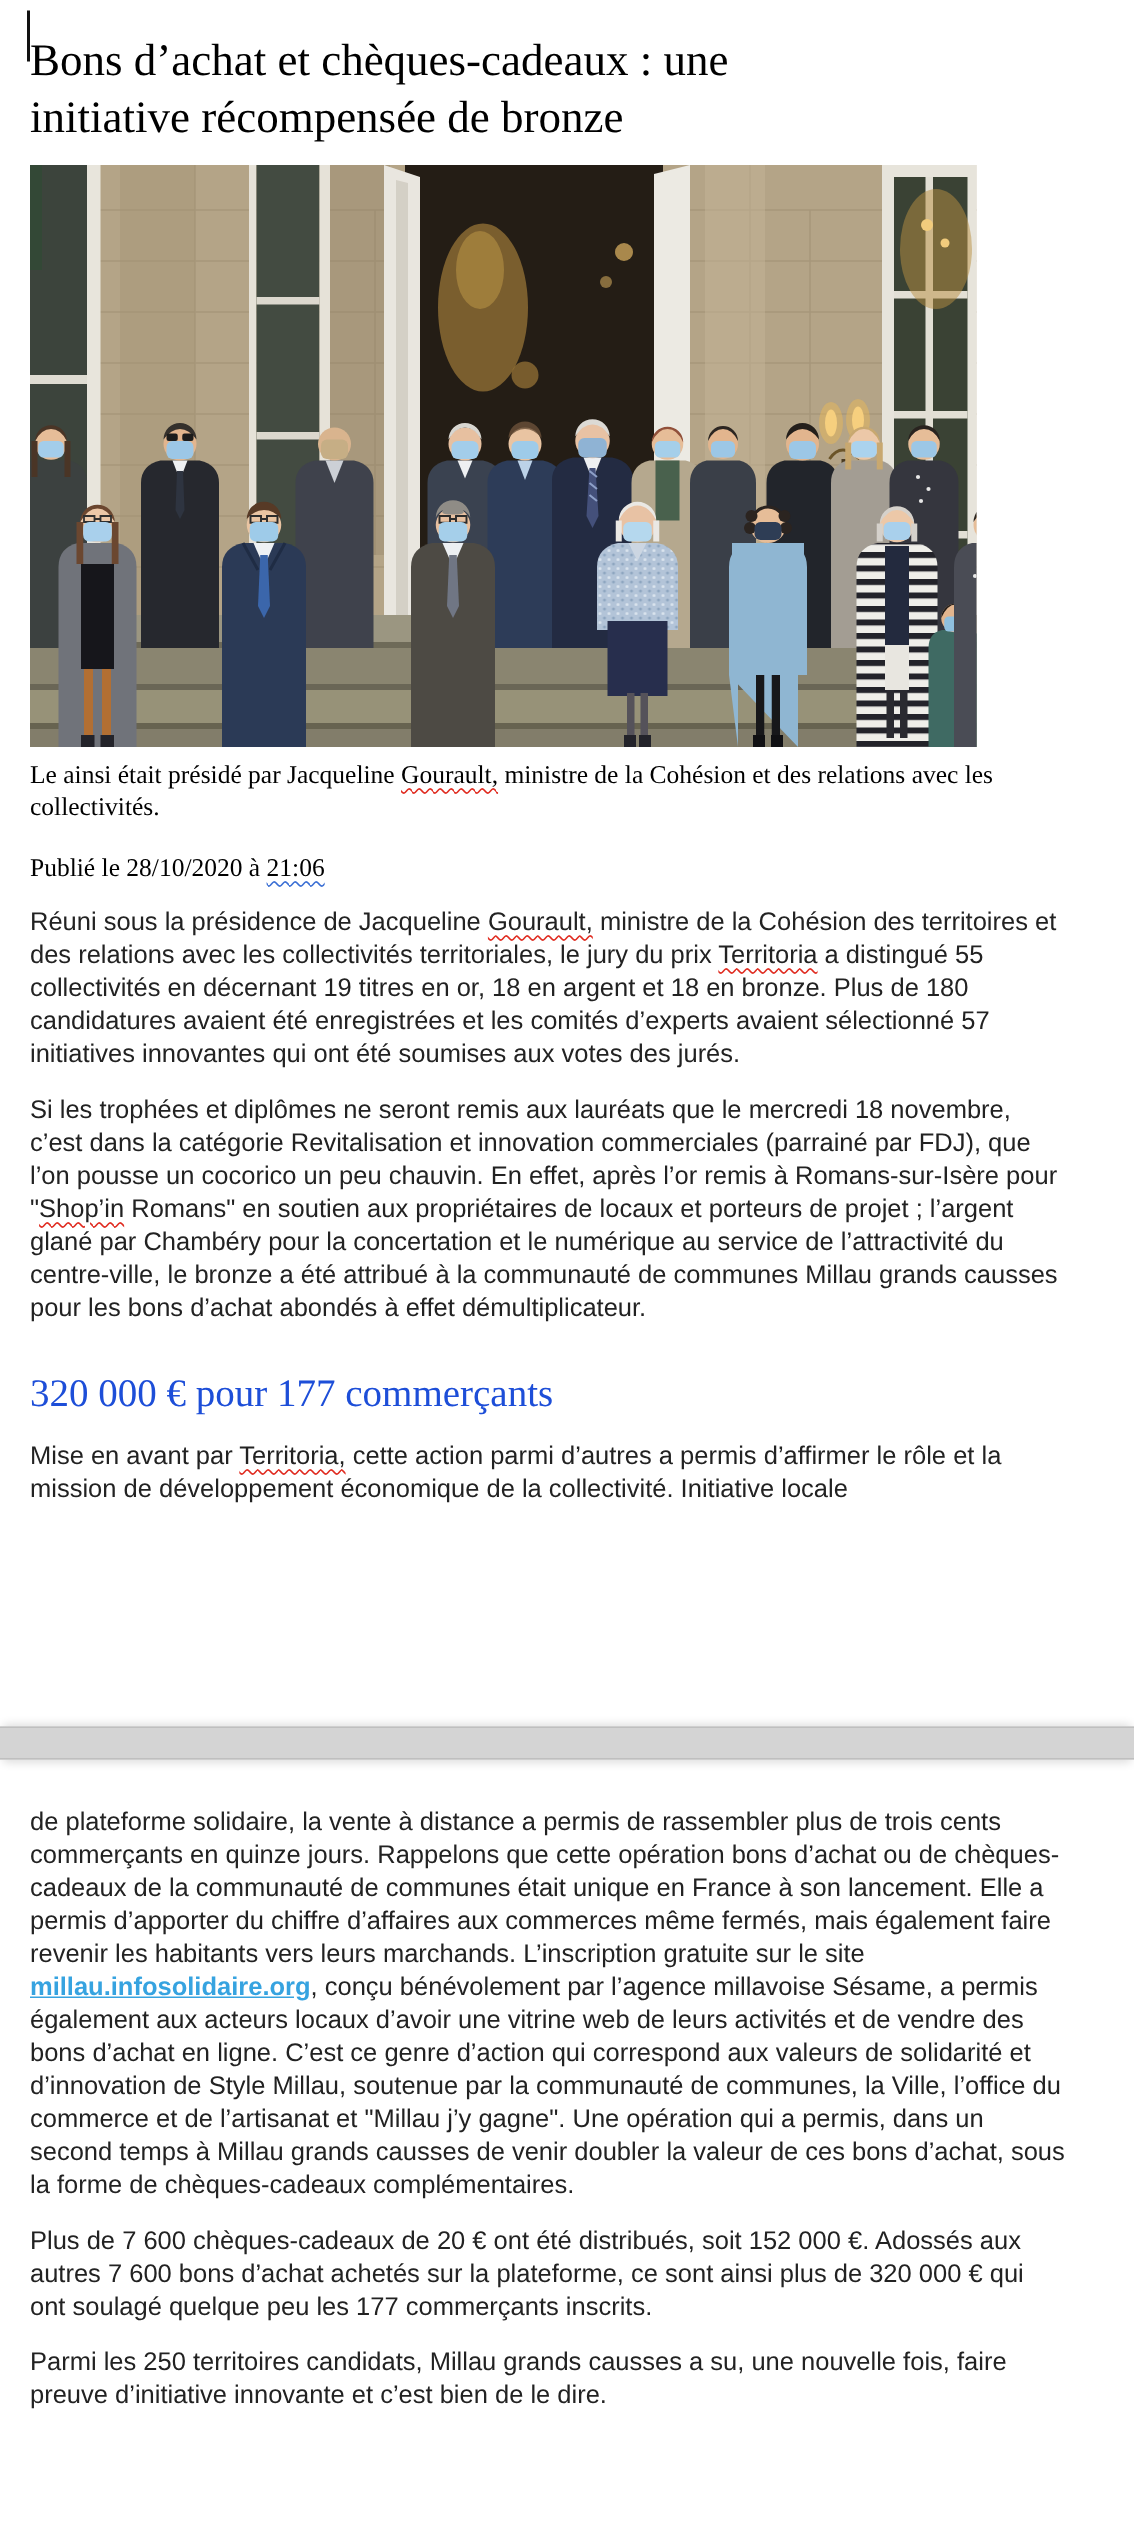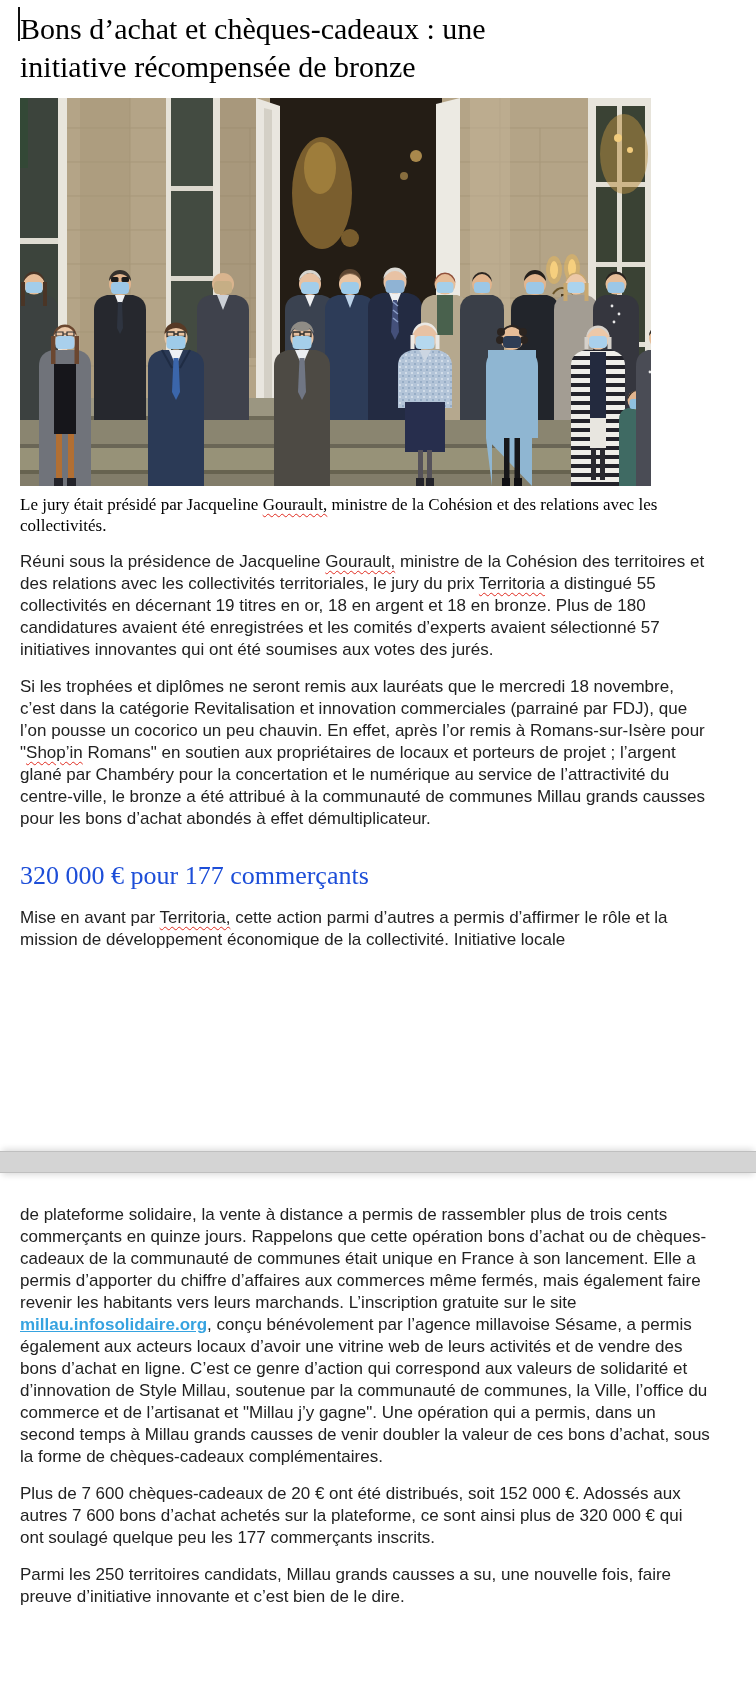--- a/index.html
+++ b/index.html
@@ -6,21 +6,21 @@
   body{width:756px;height:1696px;position:relative;overflow:hidden;
        font-family:"Liberation Sans",sans-serif;color:#1c1c1c;
        -webkit-font-smoothing:antialiased;}
   .section{position:absolute;left:0;width:756px;box-sizing:border-box;padding:0 21px 0 20px;}
   .section-a{top:0;}
   .section-b{top:1204px;}
 
   .caret{position:absolute;left:18px;top:7px;width:2px;height:34px;background:#111;}
 
   h1.title{font-family:"Liberation Serif",serif;font-weight:400;color:#000;
-           font-size:30px;line-height:38px;margin:10px 0 0 0;max-width:560px;}
+           font-size:30px;line-height:38px;margin:22px 0 0 0;max-width:560px;}
 
   figure.photo{margin:12px 0 0 0;width:631px;height:388px;}
   figure.photo svg{display:block;}
 
   p{margin:0;}
   .caption{font-family:"Liberation Serif",serif;font-size:17px;line-height:21px;
            margin-top:8px;max-width:700px;color:#000;}
   .pubdate{font-family:"Liberation Serif",serif;font-size:17px;line-height:21px;
            margin-top:20px;color:#000;}
   .lead{font-weight:700;font-size:17px;line-height:22px;margin-top:20px;max-width:680px;}
@@ -304,21 +304,22 @@
           <circle cx="-6" cy="24" r="1.4" fill="#e8e8e8"></circle>
             <circle cx="-10" cy="34" r="1.4" fill="#e8e8e8"></circle>
           <circle r="11" fill="#e6bd98"></circle>
           <path d="M-11,-2 a11,11 0 0,1 22,0 q-5,-8 -11,-8 q-6,0 -11,8 z" fill="#2c2620"></path>
           <rect x="-9" y="-2" width="18" height="12" rx="4" fill="#a3cdea"></rect>
         </g>
       </g>
     </svg>
   </figure>
 
-  <p class="caption"><span>Le jury était présidé par Jacqueline </span><span class="sq-red">Gourault,</span><span> ministre de la Cohésion et des relations avec les collectivités.</span></p>
+  <p class="caption"><span>Le ainsi était présidé par Jacqueline </span><span class="sq-red">Gourault,</span><span> ministre de la Cohésion et des relations avec les collectivités.</span></p>
+  <p class="pubdate"><span>Publié le 28/10/2020 à </span><span class="sq-blue">21:06</span></p>
   <p class="body-p"><span>Réuni sous la présidence de Jacqueline </span><span class="sq-red">Gourault,</span><span> ministre de la Cohésion des territoires et des relations avec les collectivités territoriales, le jury du prix </span><span class="sq-red">Territoria</span><span> a distingué 55 collectivités en décernant 19 titres en or, 18 en argent et 18 en bronze. Plus de 180 candidatures avaient été enregistrées et les comités d’experts avaient sélectionné 57 initiatives innovantes qui ont été soumises aux votes des jurés.</span></p>
   <p class="body-p"><span>Si les trophées et diplômes ne seront remis aux lauréats que le mercredi 18 novembre, c’est dans la catégorie Revitalisation et innovation commerciales (parrainé par FDJ), que l’on pousse un cocorico un peu chauvin. En effet, après l’or remis à Romans-sur-Isère pour "</span><span class="sq-red">Shop’in</span><span> Romans" en soutien aux propriétaires de locaux et porteurs de projet ; l’argent glané par Chambéry pour la concertation et le numérique au service de l’attractivité du centre-ville, le bronze a été attribué à la communauté de communes Millau grands causses pour les bons d’achat abondés à effet démultiplicateur.</span></p>
   <h2 class="subhead">320 000 € pour 177 commerçants</h2>
   <p class="body-p"><span>Mise en avant par </span><span class="sq-red">Territoria,</span><span> cette action parmi d’autres a permis d’affirmer le rôle et la mission de développement économique de la collectivité. Initiative locale</span></p>
 </div>
 
 <div class="pagebreak"></div>
 
 <div class="section section-b">
   <p class="body-p"><span>de plateforme solidaire, la vente à distance a permis de rassembler plus de trois cents commerçants en quinze jours. Rappelons que cette opération bons d’achat ou de chèques-cadeaux de la communauté de communes était unique en France à son lancement. Elle a permis d’apporter du chiffre d’affaires aux commerces même fermés, mais également faire revenir les habitants vers leurs marchands. L’inscription gratuite sur le site </span><span class="inline-link">millau.infosolidaire.org</span><span>, conçu bénévolement par l’agence millavoise Sésame, a permis également aux acteurs locaux d’avoir une vitrine web de leurs activités et de vendre des bons d’achat en ligne. C’est ce genre d’action qui correspond aux valeurs de solidarité et d’innovation de Style Millau, soutenue par la communauté de communes, la Ville, l’office du commerce et de l’artisanat et "Millau j’y gagne". Une opération qui a permis, dans un second temps à Millau grands causses de venir doubler la valeur de ces bons d’achat, sous la forme de chèques-cadeaux complémentaires.</span></p>

